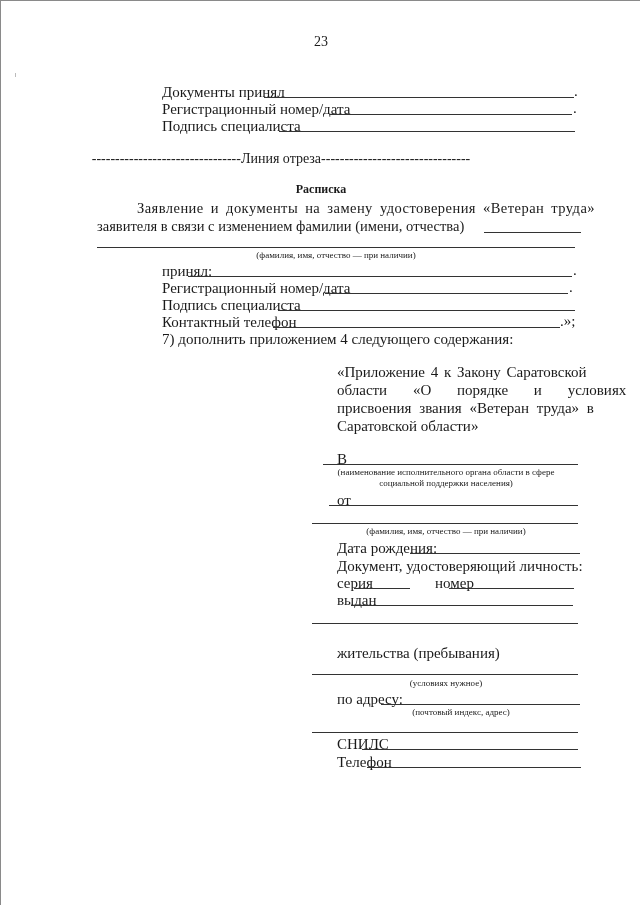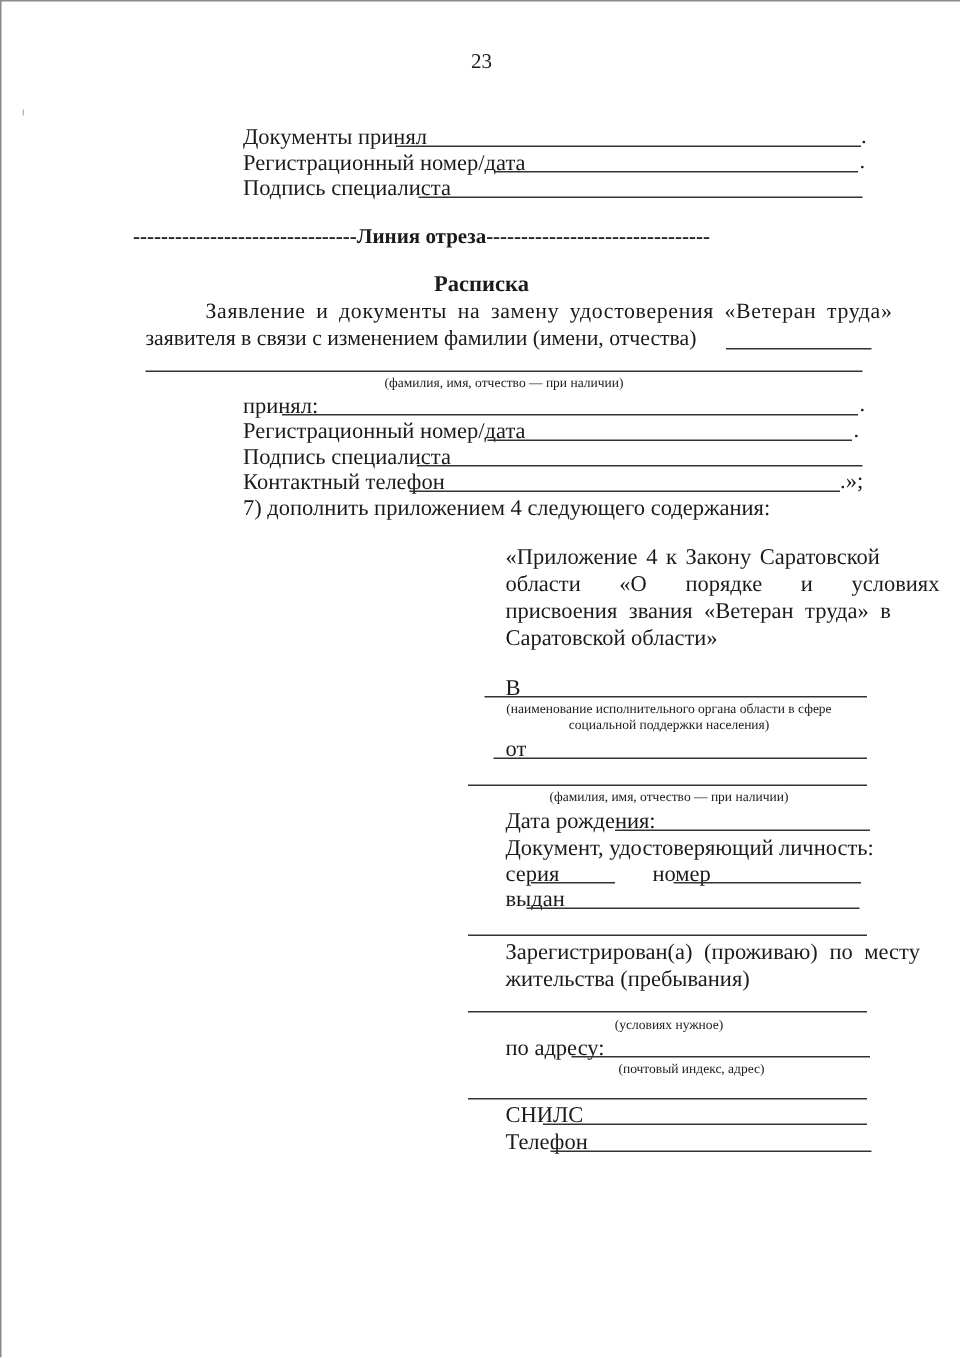--- a/index.html
+++ b/index.html
@@ -7,22 +7,22 @@
          font-family: "Liberation Serif", "DejaVu Serif", serif; color: #1a1a1a; }
   .page { position: absolute; left: 0; top: 0; width: 640px; height: 905px;
           border-top: 1px solid #8a8a8a; border-left: 1px solid #8a8a8a; box-sizing: border-box; }
   .abs { position: absolute; white-space: nowrap; }
   .pnum { left: 0; width: 640px; text-align: center; top: 33px; font-size: 14px; }
   .f15 { font-size: 15px; line-height: 18px; margin-left: 25px; }
   .f14 { font-size: 14.5px; line-height: 18px; }
   .small { font-size: 9px; line-height: 11px; text-align: center; }
   .rule { position: absolute; height: 0; border-top: 1px solid #333; }
   .dot { position: absolute; font-size: 15px; }
-  .cut { left: 0; width: 560px; text-align: center; top: 150px; font-size: 14px; letter-spacing: 0; font-weight: bold; }
-  .title { left: 0; width: 640px; text-align: center; top: 181px; font-size: 15px; font-weight: bold; }
+  .cut { left: 0; width: 560px; text-align: center; top: 150px; font-size: 14px; letter-spacing: 0; }
+  .title { left: 0; width: 640px; text-align: center; top: 181px; font-size: 12px; font-weight: bold; }
   .mark { position: absolute; width: 1px; height: 4px; background: #bbb; }
 </style>
 </head>
 <body>
 
 <div class="page">
 
   <div class="abs pnum">23</div>
 
   <div class="abs f15" style="left:136px; top:82px;">Документы принял</div>
@@ -88,21 +88,20 @@
   <div class="abs f15" style="left:311px; top:573px;">серия</div>
   <div class="rule" style="left:353px; width:56px; top:587px;"></div>
   <div class="abs f15" style="left:409px; top:573px;">номер</div>
   <div class="rule" style="left:448px; width:125px; top:587px;"></div>
 
   <div class="abs f15" style="left:311px; top:590px;">выдан</div>
   <div class="rule" style="left:350px; width:222px; top:604px;"></div>
 
   <div class="rule" style="left:311px; width:266px; top:622px;"></div>
 
-  <div class="abs f15" style="left:311px; top:625px; width:268px; word-spacing:4px;">Зарегистрирован(а) (проживаю) по месту</div>
   <div class="abs f15" style="left:311px; top:643px;">жительства (пребывания)</div>
 
   <div class="rule" style="left:311px; width:266px; top:673px;"></div>
   <div class="abs small" style="left:311px; width:268px; top:677px;">(условиях нужное)</div>
 
   <div class="abs f15" style="left:311px; top:689px;text-align:right;">по адресу:</div>
   <div class="rule" style="left:380px; width:199px; top:703px;"></div>
   <div class="abs small" style="left:360px; width:200px; top:706px;">(почтовый индекс, адрес)</div>
 
   <div class="rule" style="left:311px; width:266px; top:731px;"></div>

